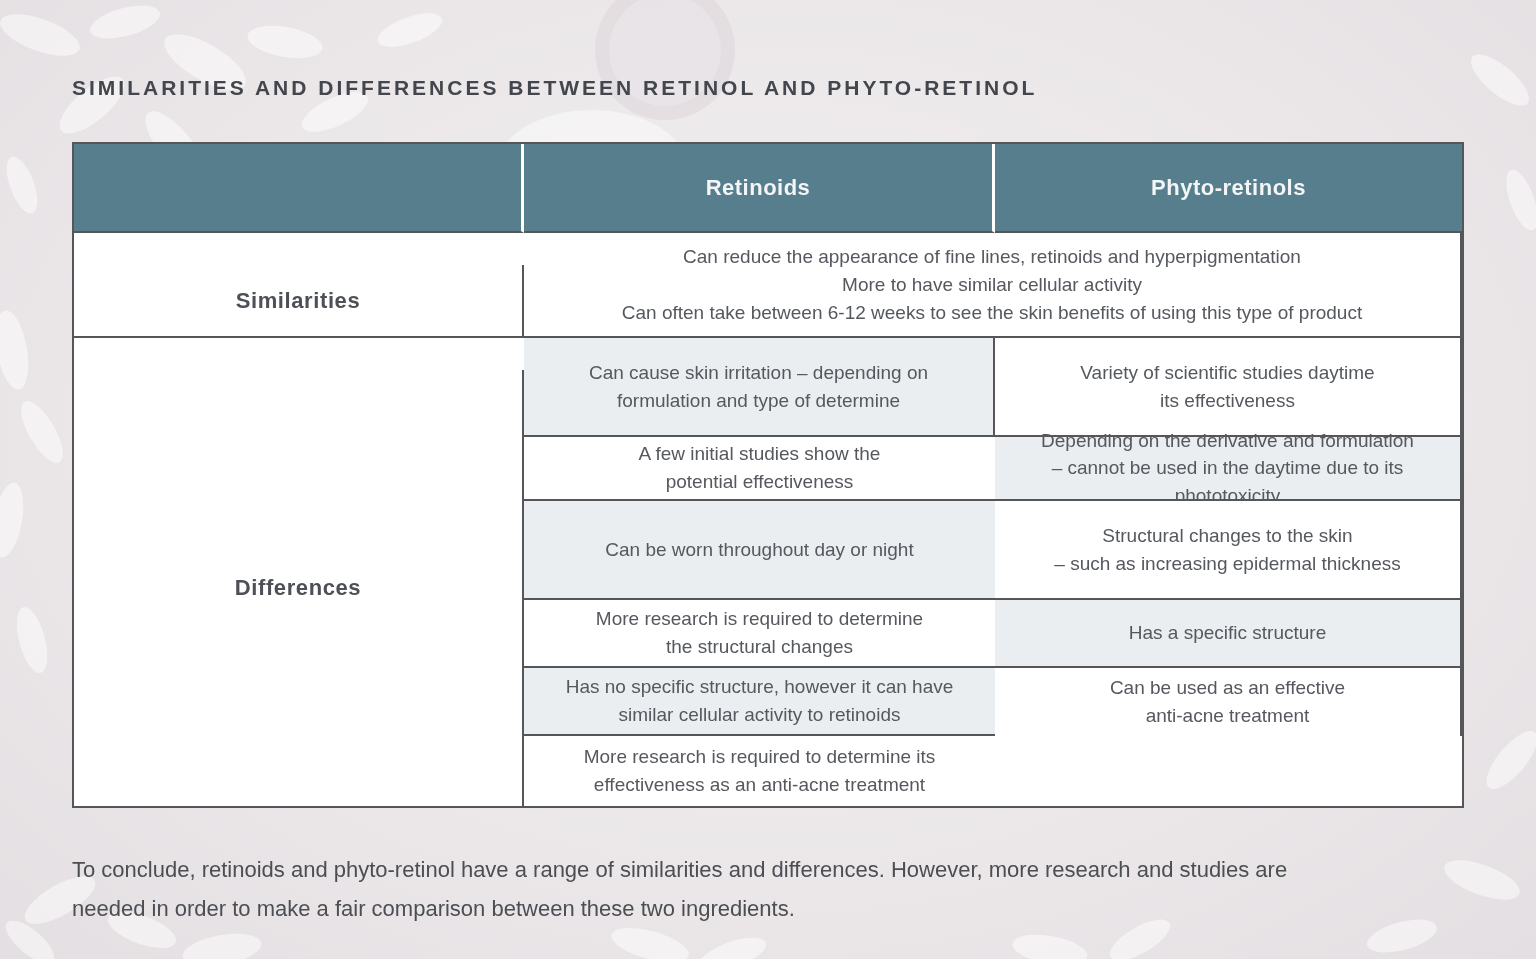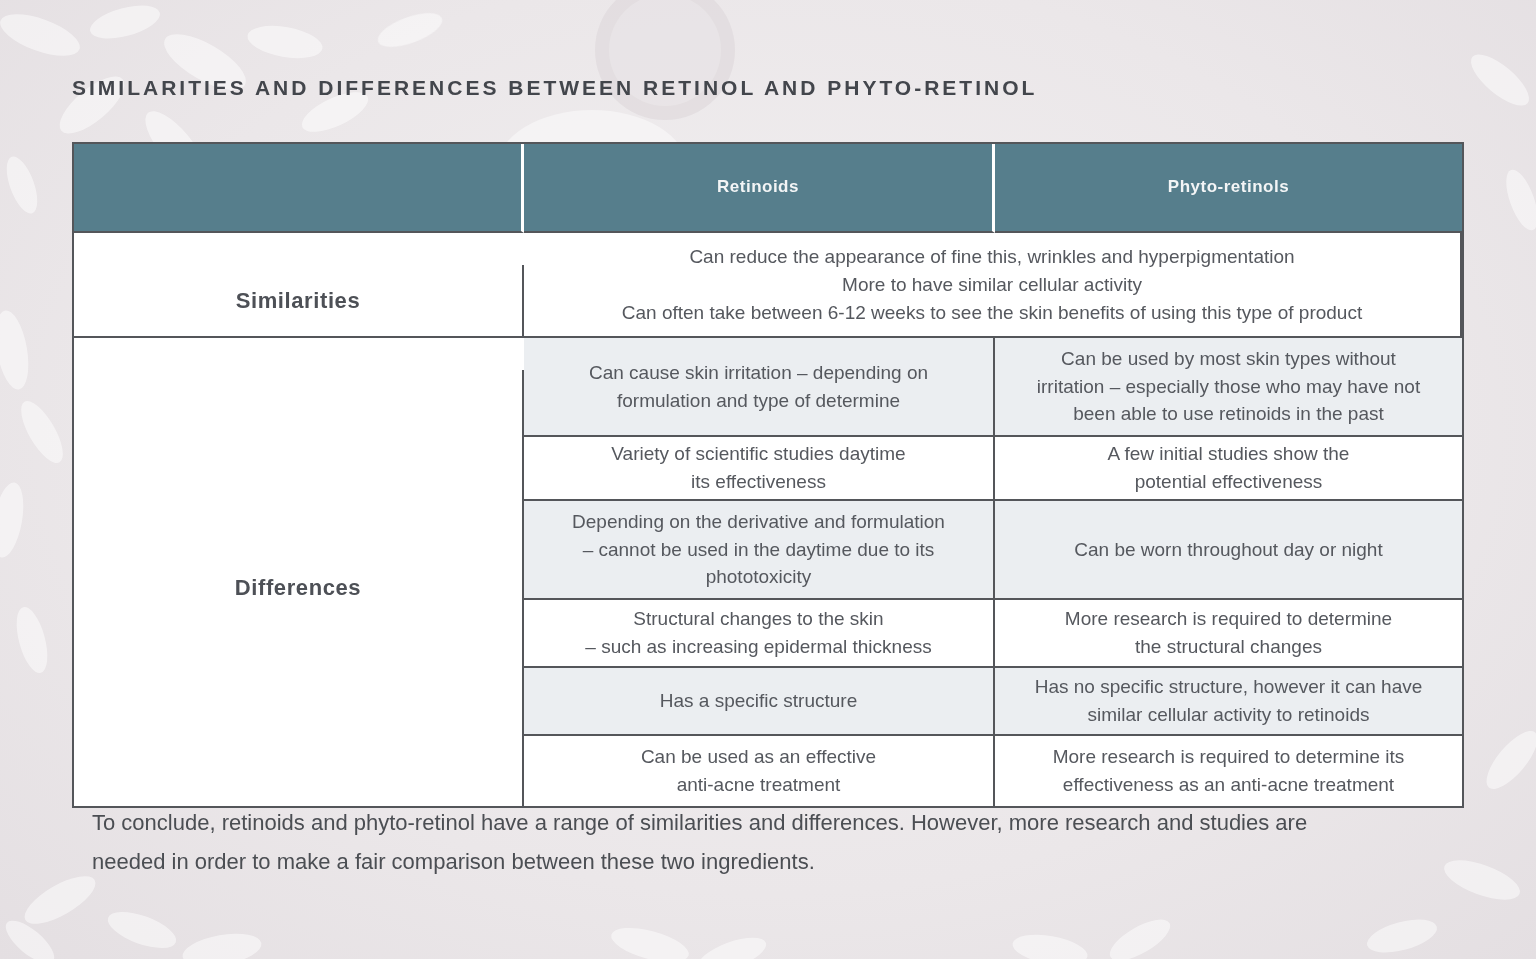--- a/index.html
+++ b/index.html
@@ -55,21 +55,21 @@
     font-size: 19px;
     line-height: 1.45;
     color: #55585e;
     white-space: pre-line;
   }
   .no-right { border-right: none; }
   .no-bottom { border-bottom: none; }
   .head {
     background: #567e8c;
     color: #f3f5f6;
-    font-size: 17px;
+    font-size: 22px;
     font-weight: 700;
     letter-spacing: 0.5px;
   }
   .head-divider { border-right: 3px solid #ffffff; }
   .row-label {
     background: #ffffff;
     font-size: 22px;
     font-weight: 700;
     letter-spacing: 0.6px;
     color: #4d5056;
@@ -81,27 +81,26 @@
     flex-direction: column;
     justify-content: center;
     gap: 0;
   }
   .sim-line { line-height: 28px; }
   .shade { background: #ebeef1; }
   .white { background: #ffffff; }
   .conclusion {
     position: absolute;
     left: 72px;
-    top: 803px;
+    top: 850px;
     width: 1430px;
     font-size: 22px;
     line-height: 39px;
     color: #4b4e53;
     white-space: pre-line;
-    margin-left: 20px;
   }
 </style>
 </head>
 <body>
 
 <svg class="bg-svg" width="1536" height="959" viewBox="0 0 1536 959">
 
   <g opacity="0.55">
     <circle cx="665" cy="50" r="70" fill="#dcd6d9"></circle>
     <circle cx="665" cy="50" r="56" fill="#e6e1e3"></circle>
@@ -144,32 +143,29 @@
   <div class="page-title">SIMILARITIES AND DIFFERENCES BETWEEN RETINOL AND PHYTO-RETINOL</div>
 
   <div class="cmp-table">
 
     <div class="cell head head-divider"></div>
     <div class="cell head head-divider">Retinoids</div>
     <div class="cell head no-right">Phyto-retinols</div>
 
     <div class="cell row-label">Similarities</div>
     <div class="cell sim-content white">
-      <div class="sim-line">Can reduce the appearance of fine this, wrinkles and hyperpigmentation</div>
+      <div class="sim-line">Can reduce the appearance of fine lines, retinoids and hyperpigmentation</div>
       <div class="sim-line">More to have similar cellular activity</div>
       <div class="sim-line">Can often take between 6-12 weeks to see the skin benefits of using this type of product</div>
     </div>
 
     <div class="cell row-label diff-label no-bottom">Differences</div>
 
     <div class="cell shade">Can cause skin irritation – depending on
 formulation and type of determine</div>
-    <div class="cell shade no-right">Can be used by most skin types without
-irritation – especially those who may have not
-been able to use retinoids in the past</div>
 
     <div class="cell white">Variety of scientific studies daytime
 its effectiveness</div>
     <div class="cell white no-right">A few initial studies show the
 potential effectiveness</div>
 
     <div class="cell shade">Depending on the derivative and formulation
 – cannot be used in the daytime due to its
 phototoxicity</div>
     <div class="cell shade no-right">Can be worn throughout day or night</div>

